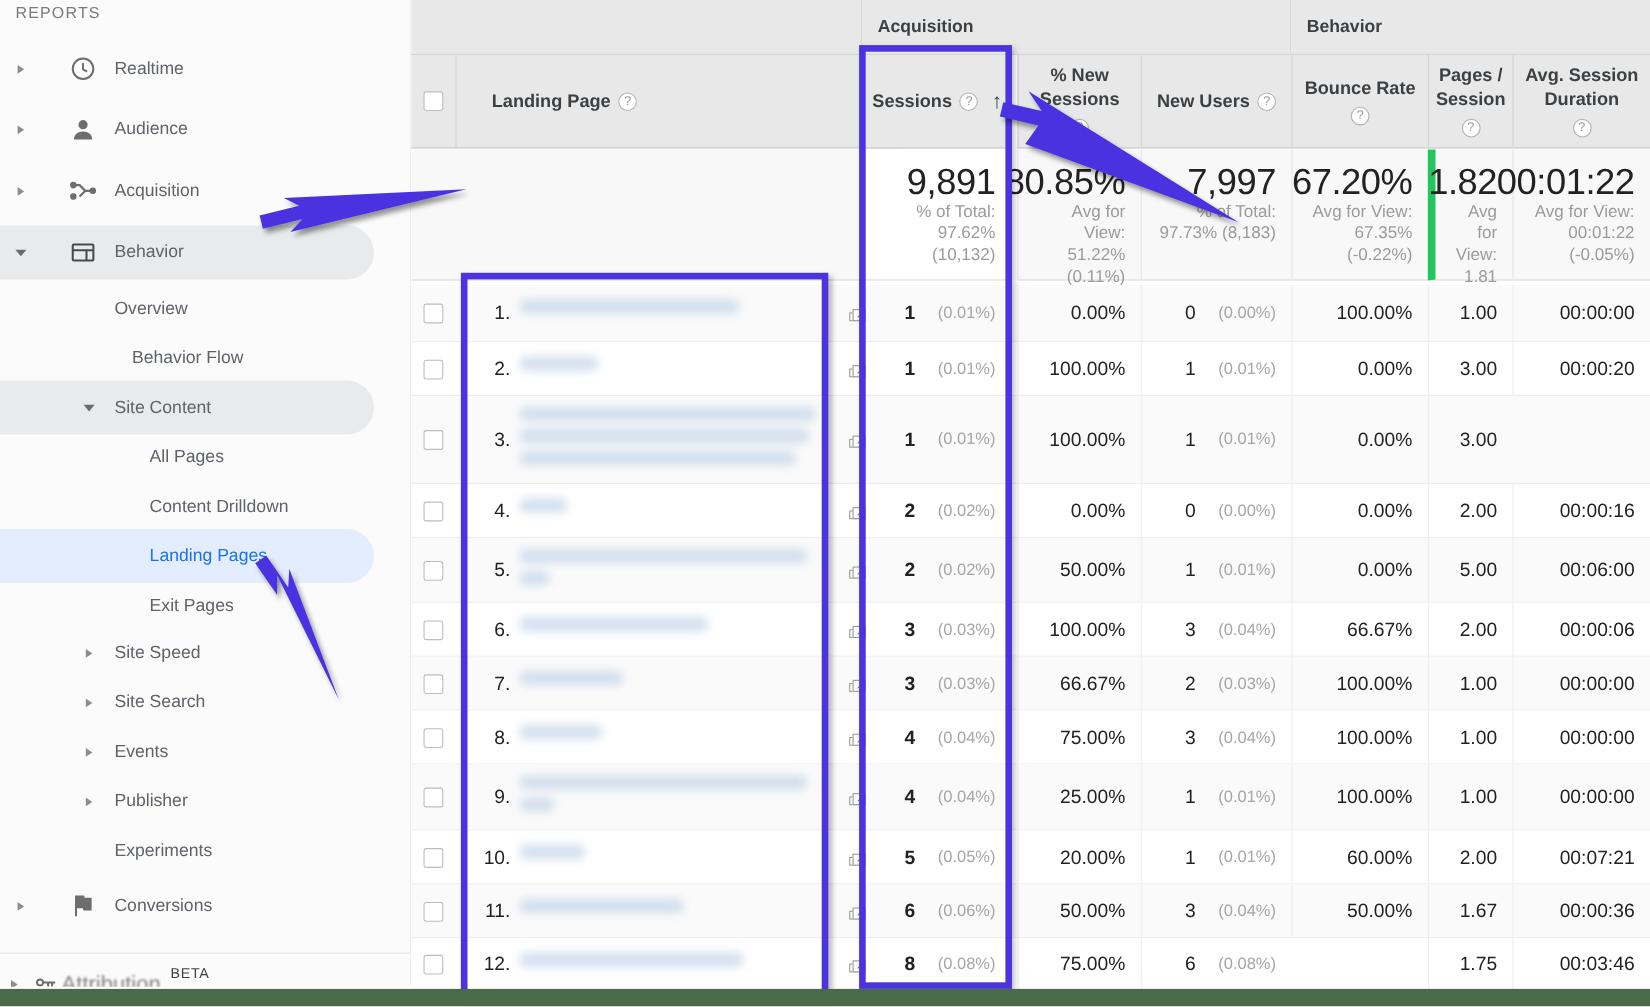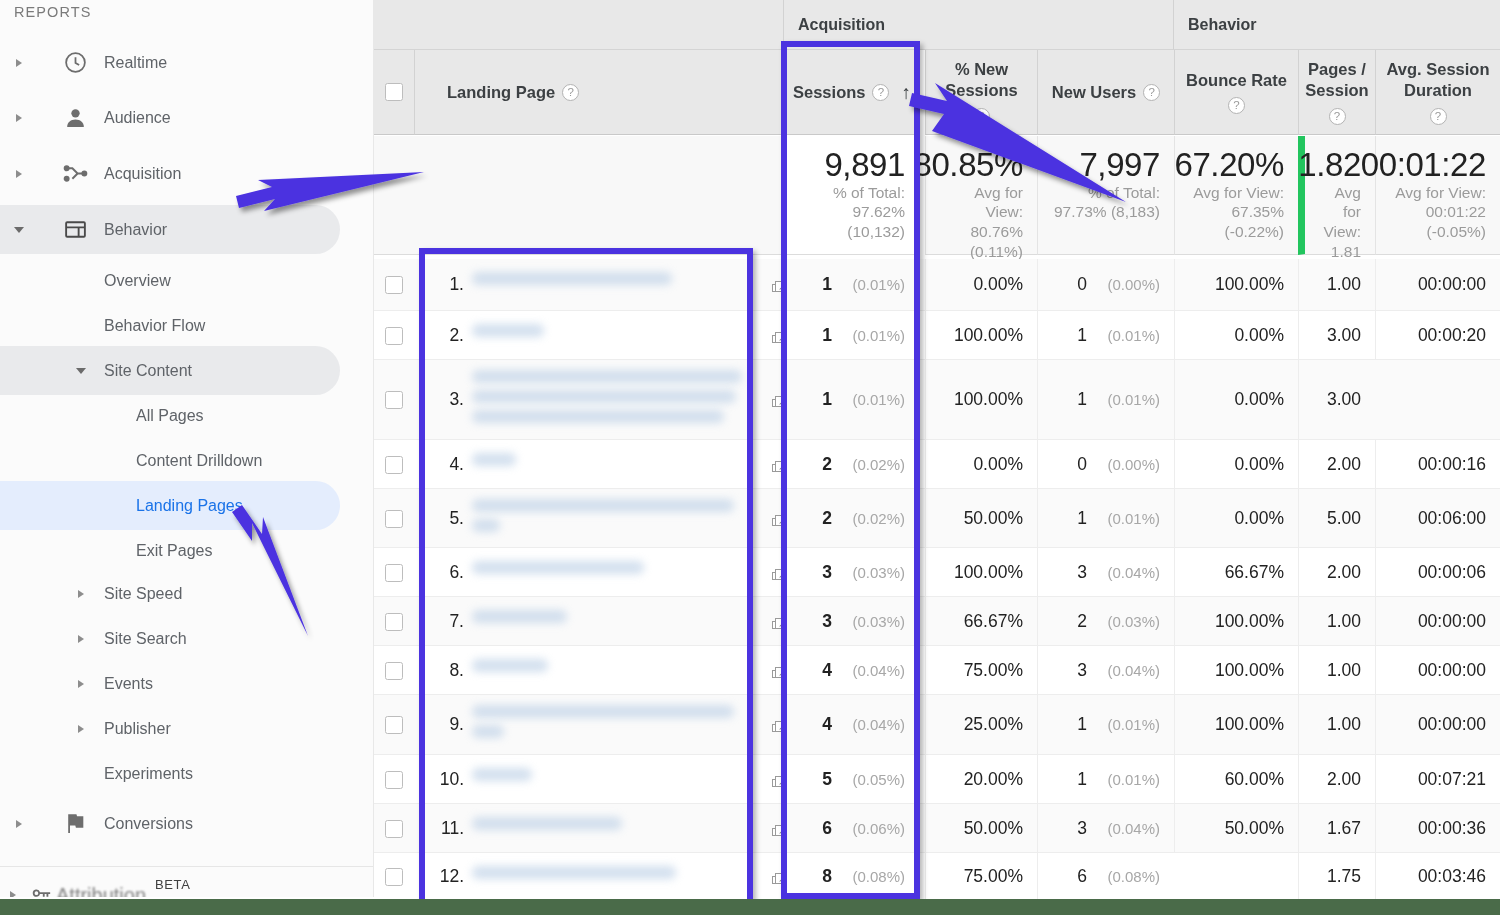--- a/index.html
+++ b/index.html
@@ -192,21 +192,21 @@
               <rect x="3" y="5" width="18" height="14" rx="1"></rect>
               <path d="M3 10h18M15 10v9"></path>
             </svg>
           </div>
           <div class="nav-text" style="margin-left:14px">Behavior</div>
         </div>
         <div class="nav-row" style="top: 256px;">
           <div style="width:94px;flex:none"></div>
           <div class="nav-text" style="margin-left:10px">Overview</div>
         </div>
-        <div class="nav-row" style="top: 301px;">
+        <div class="nav-row" style="top: 301px; margin-left: 16px;">
           <div style="width:94px;flex:none"></div>
           <div class="nav-text" style="margin-left:10px">Behavior Flow</div>
         </div>
         <div class="nav-row active-grey" style="top: 346px;">
           <div class="caret-slot" style="margin-left:68px">
             <div class="caret down"></div>
           </div>
           <div class="nav-text" style="margin-left:10px">Site Content</div>
         </div>
         <div class="nav-row" style="top: 391px;">
@@ -353,21 +353,21 @@
         </div>
         <div class="sum-cell" style="left:0; width:410px;"></div>
         <div class="sum-cell white" style="left:410px; width:135px; border-left:1px solid #e4e4e4;">
           <div class="sum-big">9,891</div>
           <div class="sum-sub">% of Total:</div>
           <div class="sum-sub">97.62% (10,132)</div>
         </div>
         <div class="sum-cell" style="left:551px; width:112px; border-left:1px solid #e4e4e4;">
           <div class="sum-big">80.85%</div>
           <div class="sum-sub">Avg for View:</div>
-          <div class="sum-sub">80.76%</div>
+          <div class="sum-sub">51.22%</div>
           <div class="sum-sub">(0.11%)</div>
         </div>
         <div class="sum-cell" style="left:663px; width:137px; border-left:1px solid #e4e4e4;">
           <div class="sum-big">7,997</div>
           <div class="sum-sub">% of Total:</div>
           <div class="sum-sub">97.73% (8,183)</div>
         </div>
         <div class="sum-cell" style="left:800px; width:124px; border-left:1px solid #e4e4e4;">
           <div class="sum-big">67.20%</div>
           <div class="sum-sub">Avg for View:</div>

